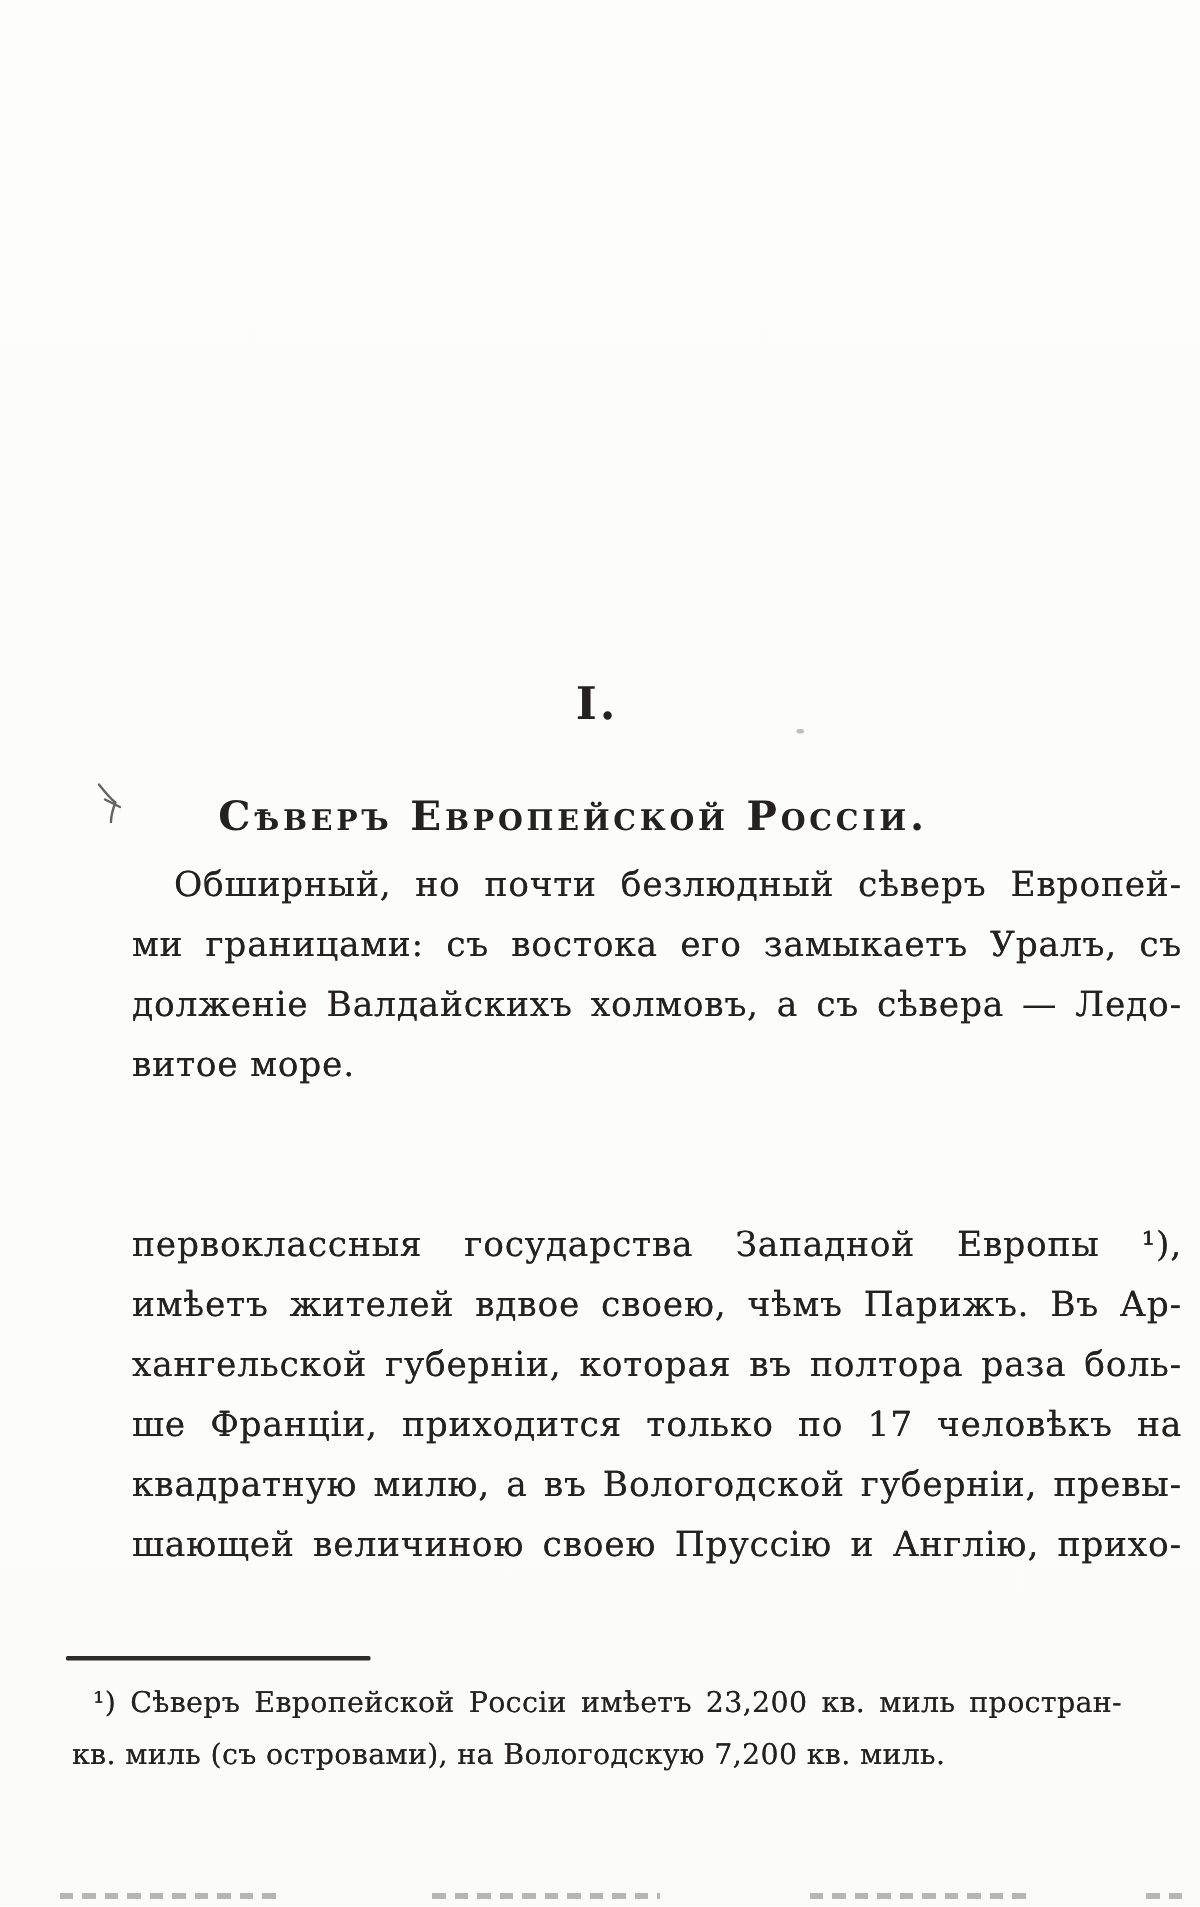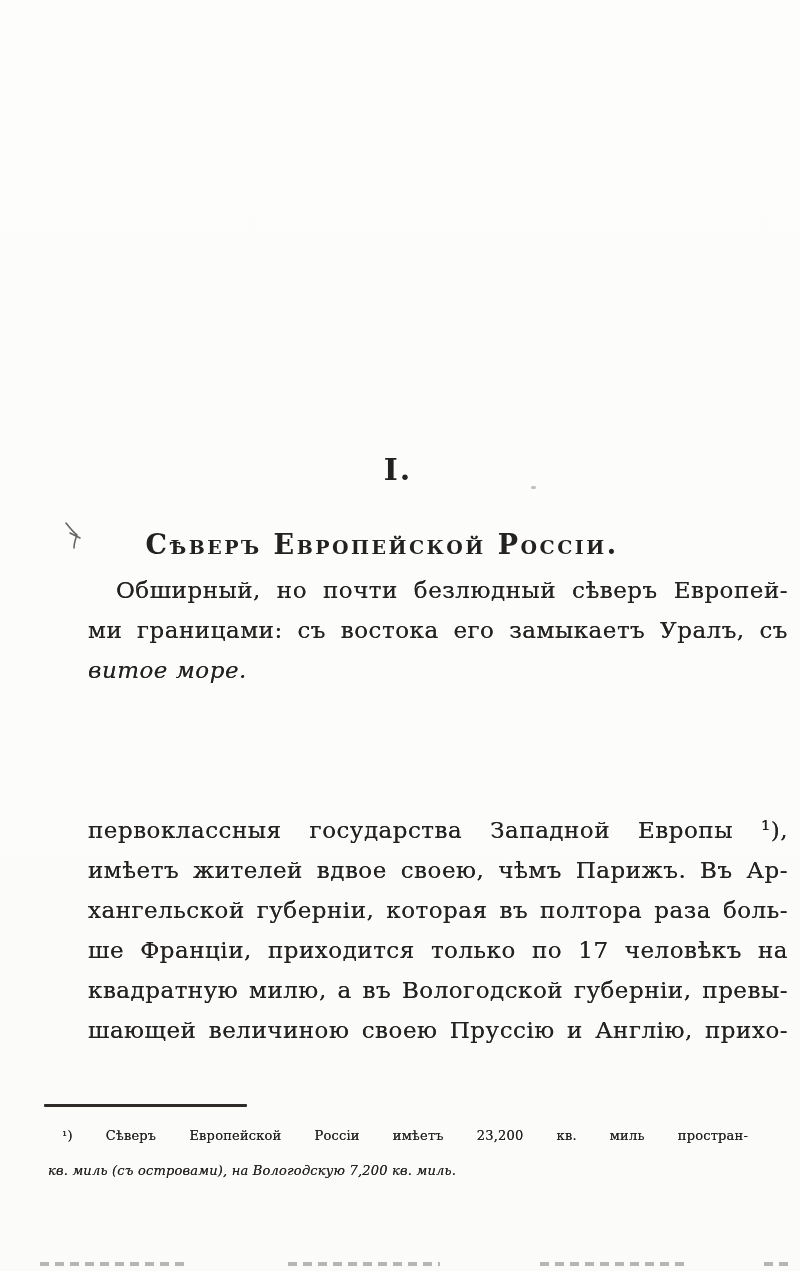--- a/index.html
+++ b/index.html
@@ -29,34 +29,34 @@
   #para1 { top:570px; }
   #para2 { top:810px; }
   .line {
     height:40px; line-height:40px; font-size:23px;
     letter-spacing:0.5px;
     text-align:justify; text-align-last:justify;
     text-shadow:0 0 0.3px rgba(32,30,28,0.8);
     white-space:normal; overflow:visible;
   }
   .line.indent { text-indent:28px; }
-  .line.last { text-align-last:left;font-style:italic; }
+  .line.last { text-align-last:left; }
   .footnote-rule {
     position:absolute; top:1104px; left:44px; width:203px; height:3px;
     background:#2e2b28; border-radius:1px;
   }
   .footnote-block { position:absolute; top:1118px; left:48px; width:700px; }
   .fline {
-    height:35px; line-height:35px; font-size:13px;
+    height:35px; line-height:35px; font-size:19px;
     letter-spacing:0.2px;
     text-align:justify; text-align-last:justify;
     text-shadow:0 0 0.3px rgba(32,30,28,0.8);
   }
   .fline.indent { text-indent:14px; }
-  .fline.last { text-align-last:left;font-style:italic; }
+  .fline.last { text-align-last:left; }
   .pencil-mark { position:absolute; top:520px; left:63px; width:24px; height:32px; opacity:.85; }
   .speck {
     position:absolute; top:486px; left:531px; width:5px; height:3px;
     background:rgba(140,140,140,.55); border-radius:2px;
   }
   .edge-frag {
     position:absolute; top:1262px; height:4px;
     background:repeating-linear-gradient(90deg,
       rgba(125,125,125,.55) 0 9px, rgba(0,0,0,0) 9px 15px);
   }
@@ -76,20 +76,21 @@
     <path d="M3 3 C7 8, 10 12, 14 15 M14 15 C12 20, 11 24, 11 28 M7 13 L17 18" stroke="#4a4a4a" stroke-width="1.6" fill="none" stroke-linecap="round"></path>
   </svg>
 
   <div class="speck"></div>
 
   <h1 class="doc-title">Сѣверъ Европейской Россіи.</h1>
 
   <div class="body-block" id="para1">
     <div class="line indent">Обширный, но почти безлюдный сѣверъ Европей-</div>
     <div class="line">ми границами: съ востока его замыкаетъ Уралъ, съ</div>
+    <div class="line">долженіе Валдайскихъ холмовъ, а съ сѣвера — Ледо-</div>
     <div class="line last">витое море.</div>
   </div>
 
   <div class="body-block" id="para2">
     <div class="line">первоклассныя государства Западной Европы ¹),</div>
     <div class="line">имѣетъ жителей вдвое своею, чѣмъ Парижъ. Въ Ар-</div>
     <div class="line">хангельской губерніи, которая въ полтора раза боль-</div>
     <div class="line">ше Франціи, приходится только по 17 человѣкъ на</div>
     <div class="line">квадратную милю, а въ Вологодской губерніи, превы-</div>
     <div class="line">шающей величиною своею Пруссію и Англію, прихо-</div>

